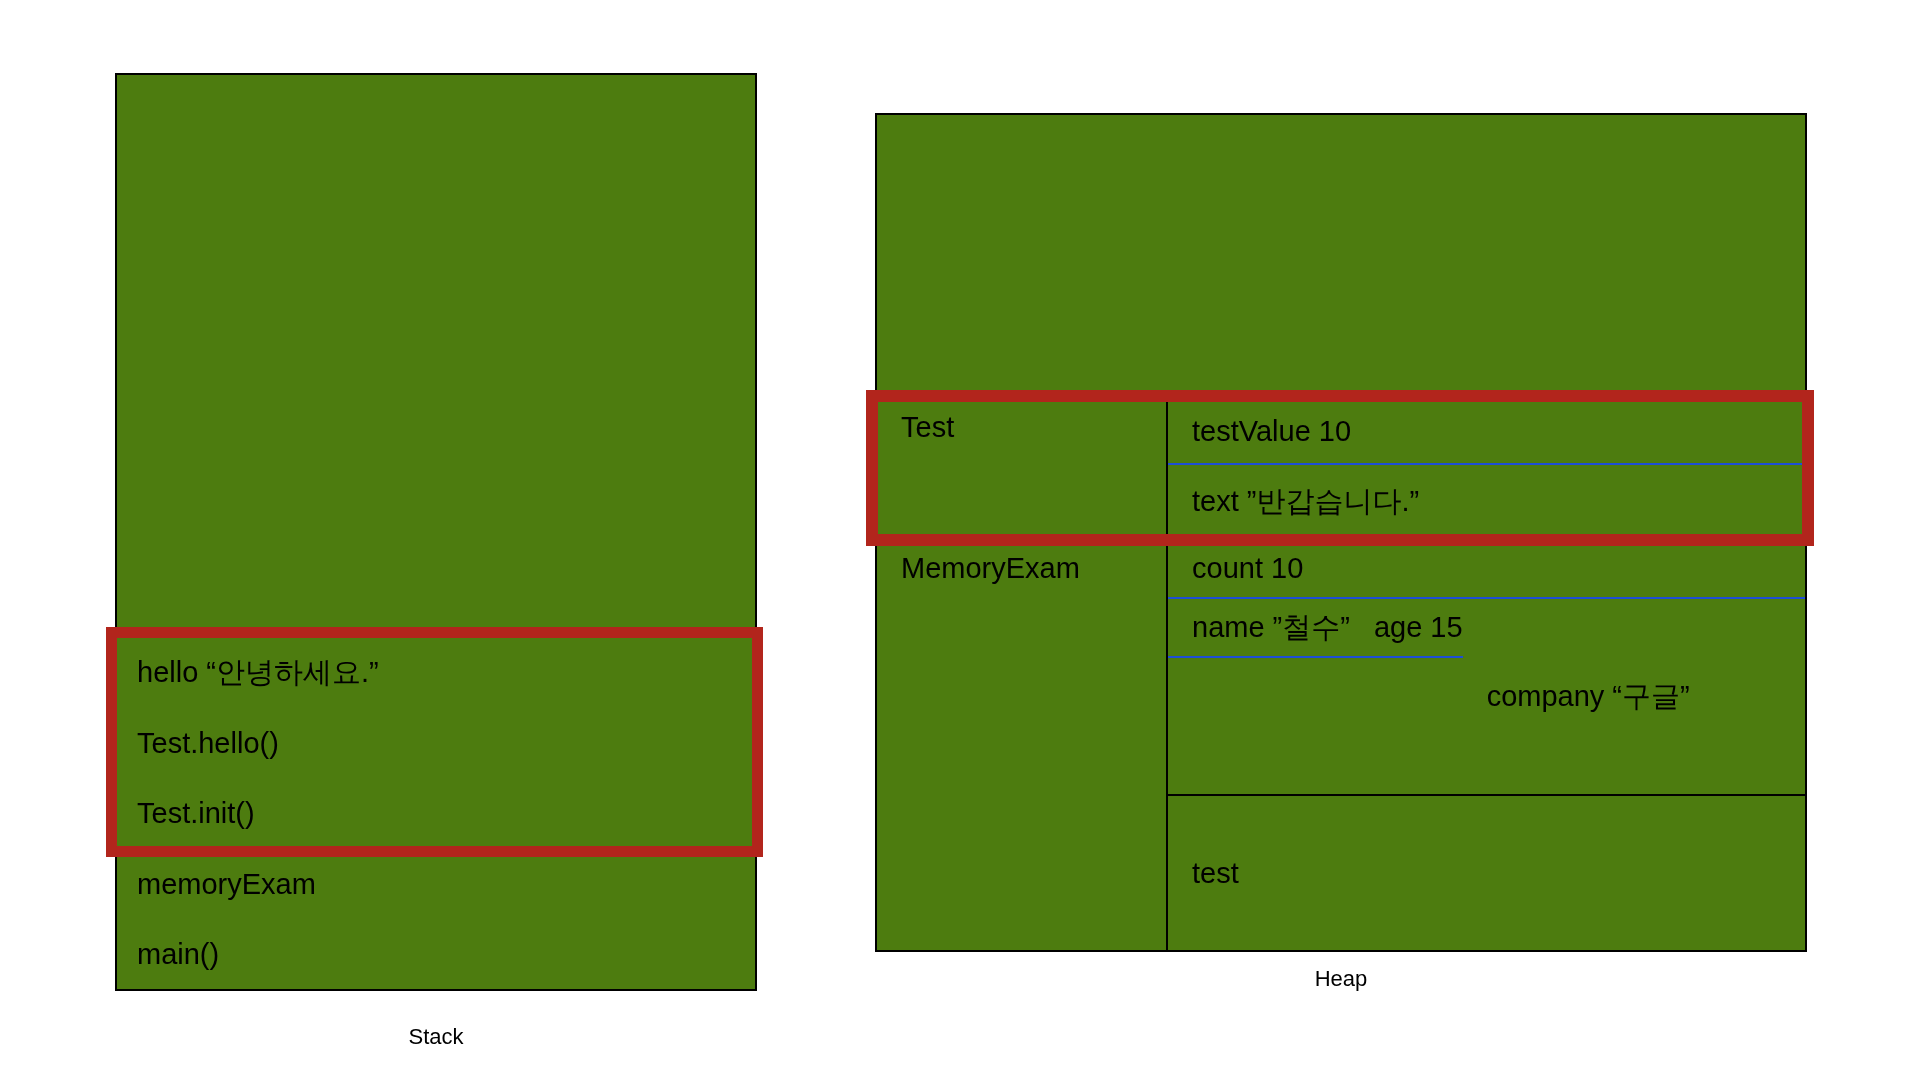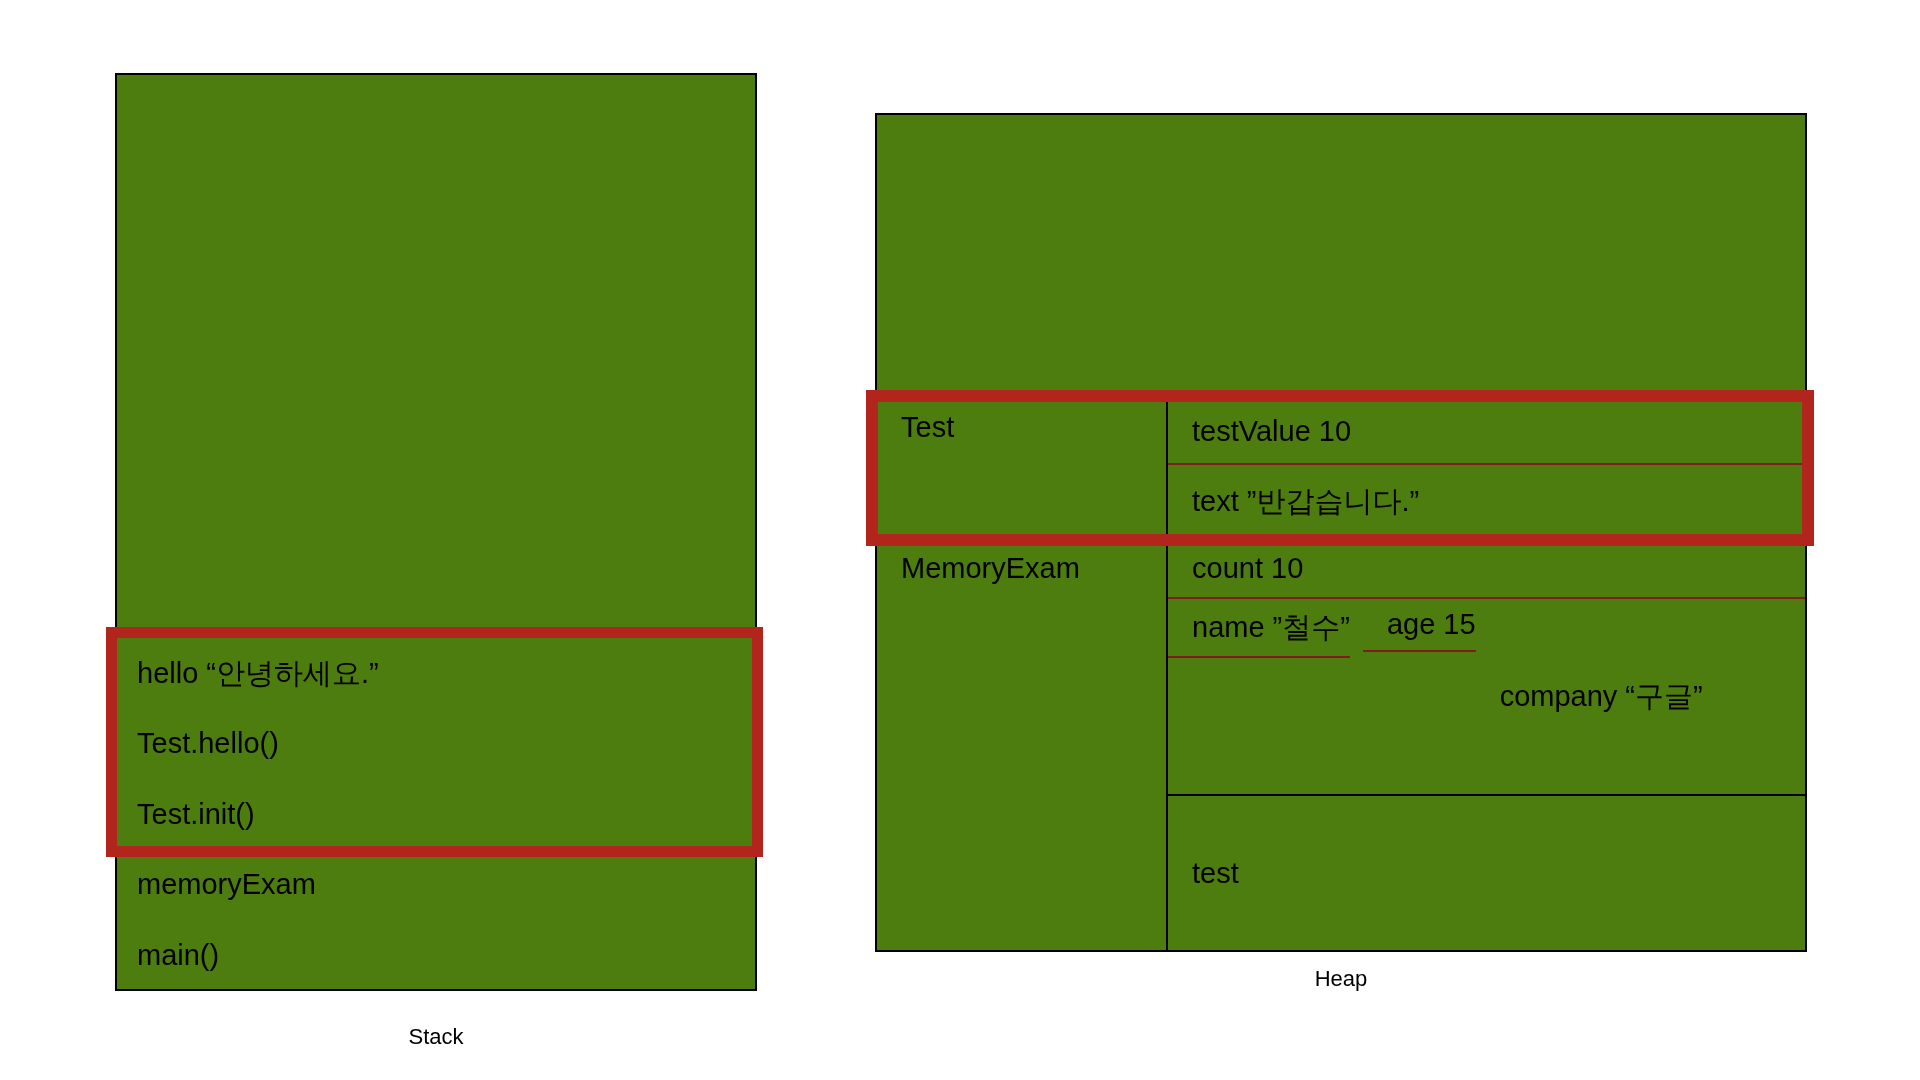--- a/index.html
+++ b/index.html
@@ -20,21 +20,21 @@
   .memtable {
     position: absolute;
     border: 2px solid #000;
     background: #4d7c0f;
     box-sizing: border-box;
     display: flex;
     flex-direction: column;
   }
   .row {
     box-sizing: border-box;
-    border-bottom: 4px solid #4d7c0f;
+    border-bottom: 2px solid #4d7c0f;
     display: flex;
     align-items: center;
     font-size: 29px;
     line-height: 1.15;
   }
   .row:last-child { border-bottom: none; border-radius: 11px; }
 
   
   #stack-table { left: 115px; top: 73px; width: 642px; height: 918px; }
   #stack-table .row { flex: 1 1 0; padding-left: 20px; }
@@ -58,21 +58,21 @@
     padding: 12px 10px 0 24px;
   }
   .value-col {
     flex: 1 1 auto;
     display: flex;
     flex-direction: column;
     min-width: 0;
   }
   .vrow {
     box-sizing: border-box;
-    border-bottom: 2px solid #7f1d1d;
+    border-bottom: 2px solid #1d4ed8;
     display: flex;
     align-items: center;
     font-size: 29px;
     padding-left: 24px;
   }
   .value-col > .vrow:last-child,
   .nested-values > .vrow:last-child { border-bottom: none; }
   .nested-row {
     box-sizing: border-box;
     border-bottom: 2px solid #000;
@@ -153,21 +153,21 @@
   </div>
 
   <div class="group-row" style="flex:1 1 0;">
     <div class="label-cell">MemoryExam</div>
     <div class="value-col">
       <div class="vrow" style="height:59px; flex:none;">count 10</div>
 
       <div class="nested-row" style="height:197px; flex:none;">
         <div class="nested-values">
           <div class="vrow" style="height:59px; flex:none;">name ”철수”</div>
-          <div class="vrow" style="height:53px; flex:none;margin-left:13px;">age 15</div>
+          <div class="vrow" style="height:59px; flex:none;">age 15</div>
           <div class="vrow" style="flex:1 1 0;">company “구글”</div>
         </div>
       </div>
 
       <div class="vrow" style="flex:1 1 0;">test</div>
     </div>
   </div>
 </div>
 
 <div id="heap-highlight" class="highlight-box"></div>

